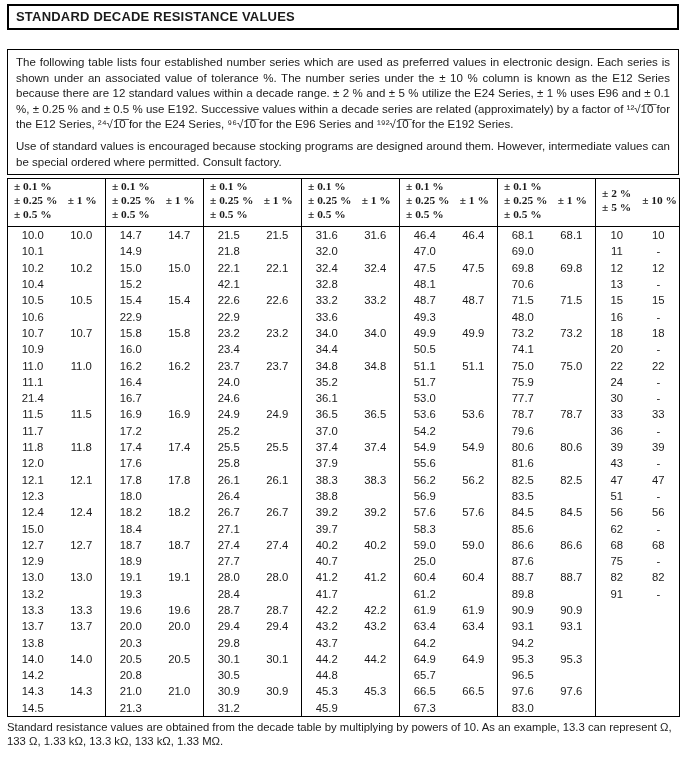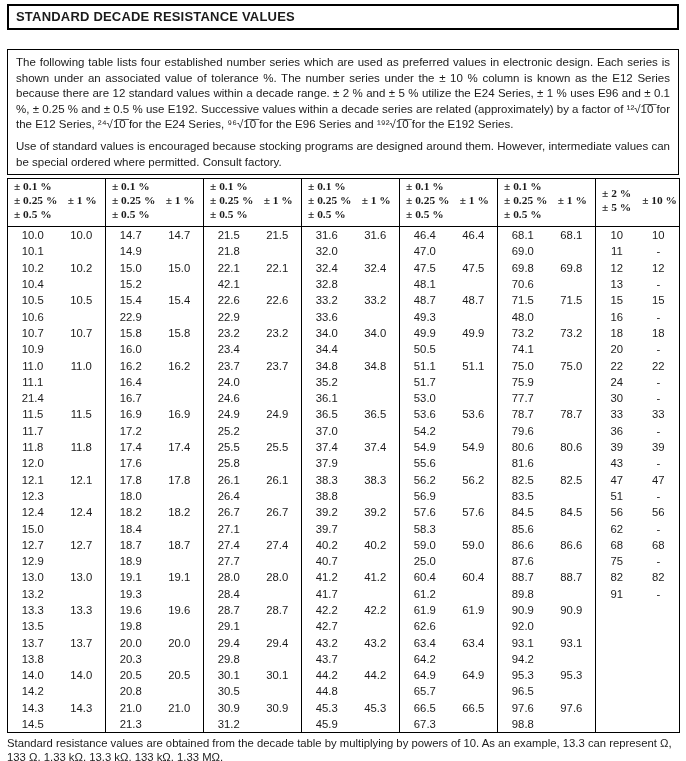--- a/index.html
+++ b/index.html
@@ -537,36 +537,20 @@
           <td class="cellL">42.2</td>
           <td>42.2</td>
           <td class="cellL">61.9</td>
           <td>61.9</td>
           <td class="cellL">90.9</td>
           <td>90.9</td>
           <td></td>
           <td></td>
         </tr>
         <tr>
-          <td class="cellL">13.5</td>
-          <td></td>
-          <td class="cellL">19.8</td>
-          <td></td>
-          <td class="cellL">29.1</td>
-          <td></td>
-          <td class="cellL">42.7</td>
-          <td></td>
-          <td class="cellL">62.6</td>
-          <td></td>
-          <td class="cellL">92.0</td>
-          <td></td>
-          <td></td>
-          <td></td>
-        </tr>
-        <tr>
           <td class="cellL">13.7</td>
           <td>13.7</td>
           <td class="cellL">20.0</td>
           <td>20.0</td>
           <td class="cellL">29.4</td>
           <td>29.4</td>
           <td class="cellL">43.2</td>
           <td>43.2</td>
           <td class="cellL">63.4</td>
           <td>63.4</td>
@@ -643,21 +627,21 @@
           <td class="cellL">14.5</td>
           <td></td>
           <td class="cellL">21.3</td>
           <td></td>
           <td class="cellL">31.2</td>
           <td></td>
           <td class="cellL">45.9</td>
           <td></td>
           <td class="cellL">67.3</td>
           <td></td>
-          <td class="cellL">98.8</td>
+          <td class="cellL">83.0</td>
           <td></td>
           <td></td>
           <td></td>
         </tr>
       </tbody>
     </table>
 
   <p class="footnote">Standard resistance values are obtained from the decade table by multiplying by powers of 10. As an example, 13.3 can represent Ω, 133 Ω, 1.33 kΩ, 13.3 kΩ, 133 kΩ, 1.33 MΩ.</p>
 
 </div>

